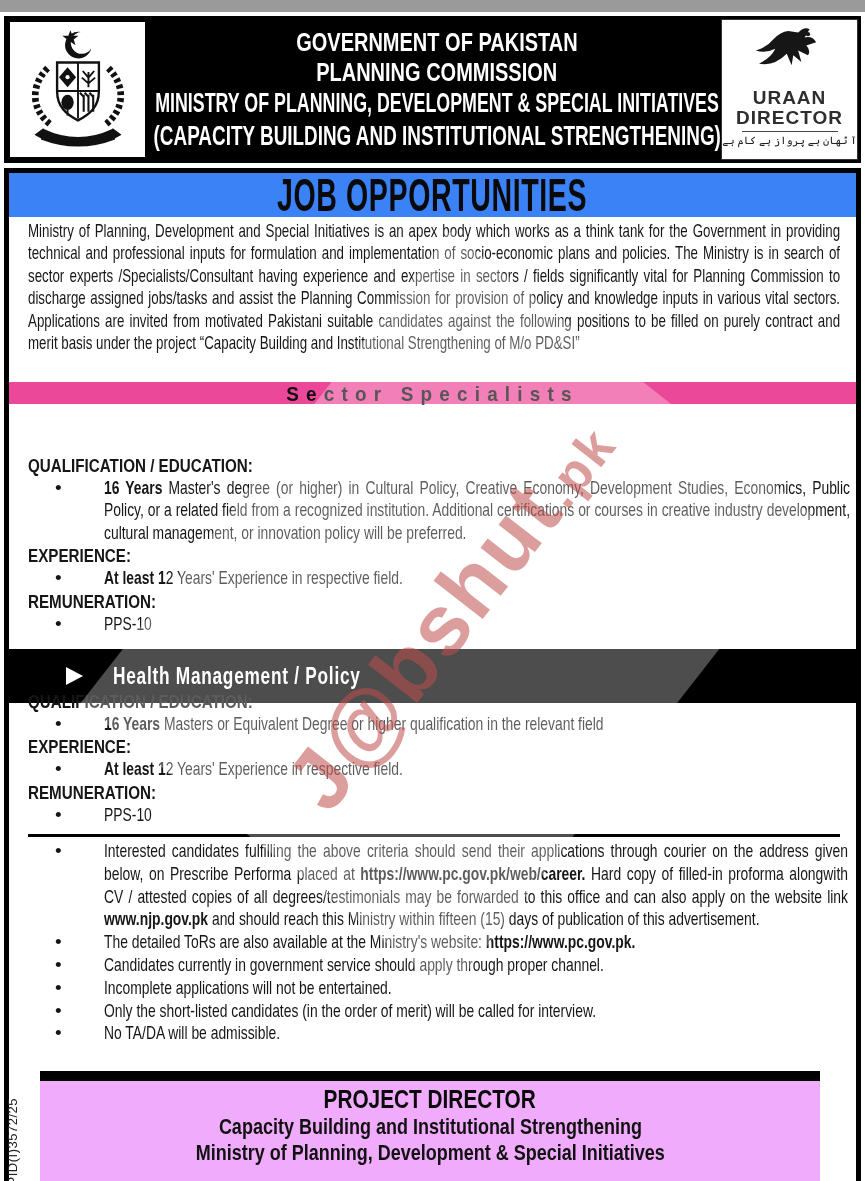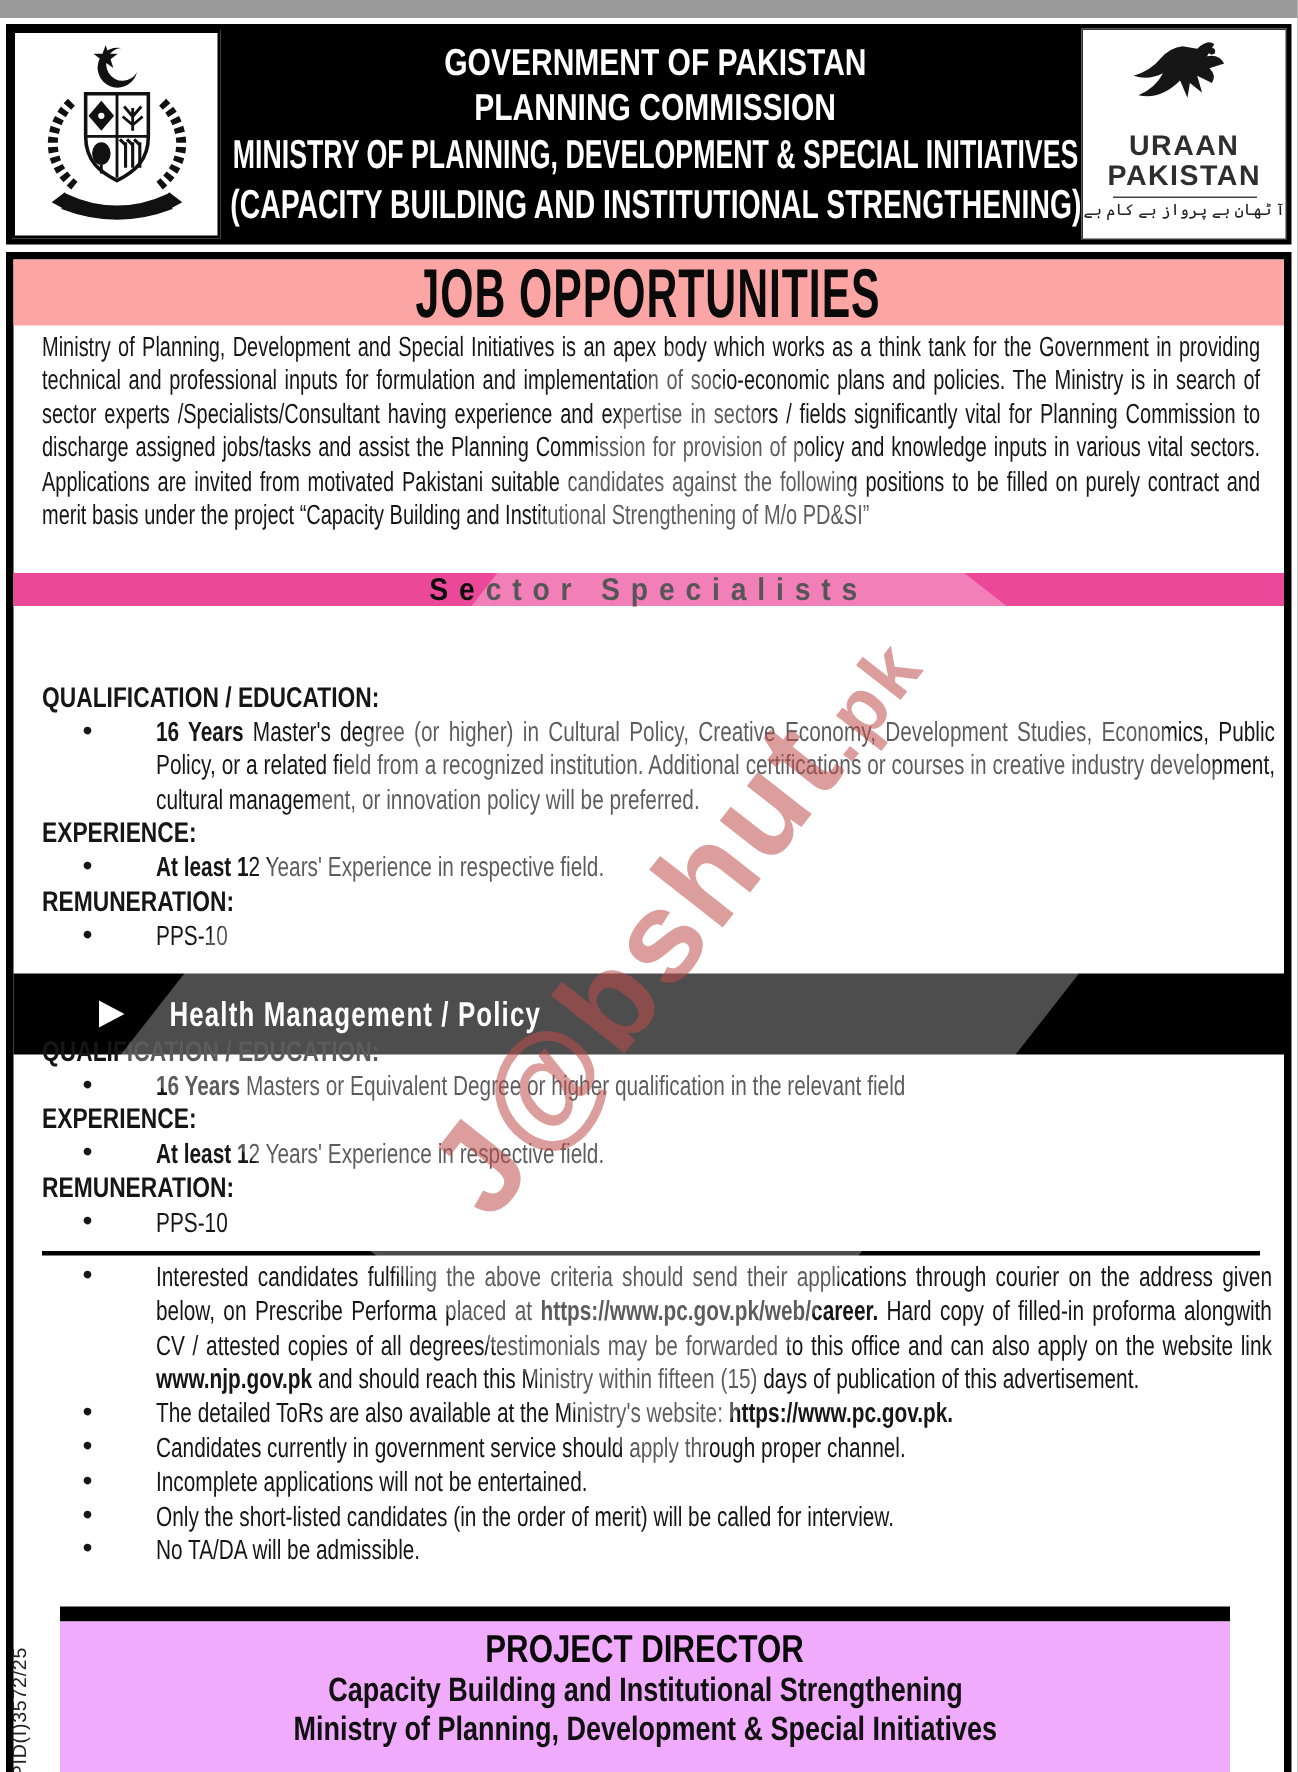--- a/index.html
+++ b/index.html
@@ -11,21 +11,21 @@
   .uraan-name{font-size:19px;font-weight:bold;letter-spacing:1px;color:#2e2e2e;line-height:20px;text-align:center;}
   .uraan-line{width:96px;height:1px;background:#444;margin:3px auto 2px auto;}
   .uraan-tagline{font-size:10.5px;color:#222;direction:rtl;line-height:13px;}
   .header-titles{position:absolute;left:146px;top:0;width:574px;height:100%;display:flex;flex-direction:column;align-items:center;justify-content:center;color:#fff;text-align:center;}
   .ht{font-weight:bold;white-space:nowrap;display:inline-block;}
   .ht1,.ht2{font-size:25px;line-height:30px;transform:scaleX(.8);}
   .ht3{font-size:27px;line-height:33px;transform:scaleX(.66);}
   .ht4{font-size:27px;line-height:33px;transform:scaleX(.7);}
   
   .frame{position:absolute;left:4px;top:156px;width:857px;height:1021px;border:5px solid #000;box-sizing:border-box;background:#fff;}
-  .job-band{position:absolute;left:0;top:0;right:0;height:44px;background:#fca5a5;display:flex;align-items:center;justify-content:center;}
+  .job-band{position:absolute;left:0;top:0;right:0;height:44px;background:#3b82f6;display:flex;align-items:center;justify-content:center;}
   .job-title{font-size:46px;font-weight:bold;letter-spacing:1px;transform:scaleX(.62);white-space:nowrap;display:inline-block;color:#0a0a0a;}
   .intro{position:absolute;left:19px;top:47px;width:812px;font-size:18.5px;line-height:22.4px;text-align:justify;}
   .cxj72{width:138.9%;transform:scaleX(.72);transform-origin:0 0;}
   .cxj75{width:133.33%;transform:scaleX(.75);transform-origin:0 0;}
   .cxj80{width:125%;transform:scaleX(.8);transform-origin:0 0;}
   .sector-band{position:absolute;left:0;right:0;top:209px;height:22px;background:#ec4899;display:flex;align-items:flex-start;justify-content:center;}
   .sector-title{font-size:21px;font-weight:bold;letter-spacing:8px;transform:scaleX(.9);white-space:nowrap;display:inline-block;color:#0d0d0d;}
   .posbar{position:absolute;left:0;right:0;height:37px;background:#000;display:flex;align-items:center;}
   .posbar1{top:238px;}
   .posbar2{top:476px;height:54px;}
@@ -91,21 +91,21 @@
       <span class="ht ht3">MINISTRY OF PLANNING, DEVELOPMENT &amp; SPECIAL INITIATIVES</span>
       <span class="ht ht4">(CAPACITY BUILDING AND INSTITUTIONAL STRENGTHENING)</span>
     </div>
 
     <div class="uraan-box">
       <svg viewBox="0 0 100 76" width="90" height="62" style="margin:6px auto 0 auto;">
         <path d="M60 8 q8 -8 14 -4 l-6 10 q10 -2 14 6 l-12 4 q6 6 2 12 l-12 -6 l4 14 l-10 -8 l-2 12 l-6 -14 q-16 16 -34 12 q14 -6 20 -18 q-12 6 -24 2 q14 -4 22 -14 q8 -9 18 -10 z" fill="#161616"></path>
         <circle cx="72" cy="10" r="2.6" fill="#161616"></circle>
       </svg>
       <div class="uraan-name">URAAN</div>
-      <div class="uraan-name">PAKISTAN</div>
+      <div class="uraan-name">DIRECTOR</div>
       <div class="uraan-line"></div>
       <div class="uraan-tagline">آ ٹھان ہے پرواز ہے کام ہے</div>
     </div>
   </div>
 
   <div class="frame">
 
     <div class="job-band">
       <span class="job-title">JOB OPPORTUNITIES</span>
     </div>

